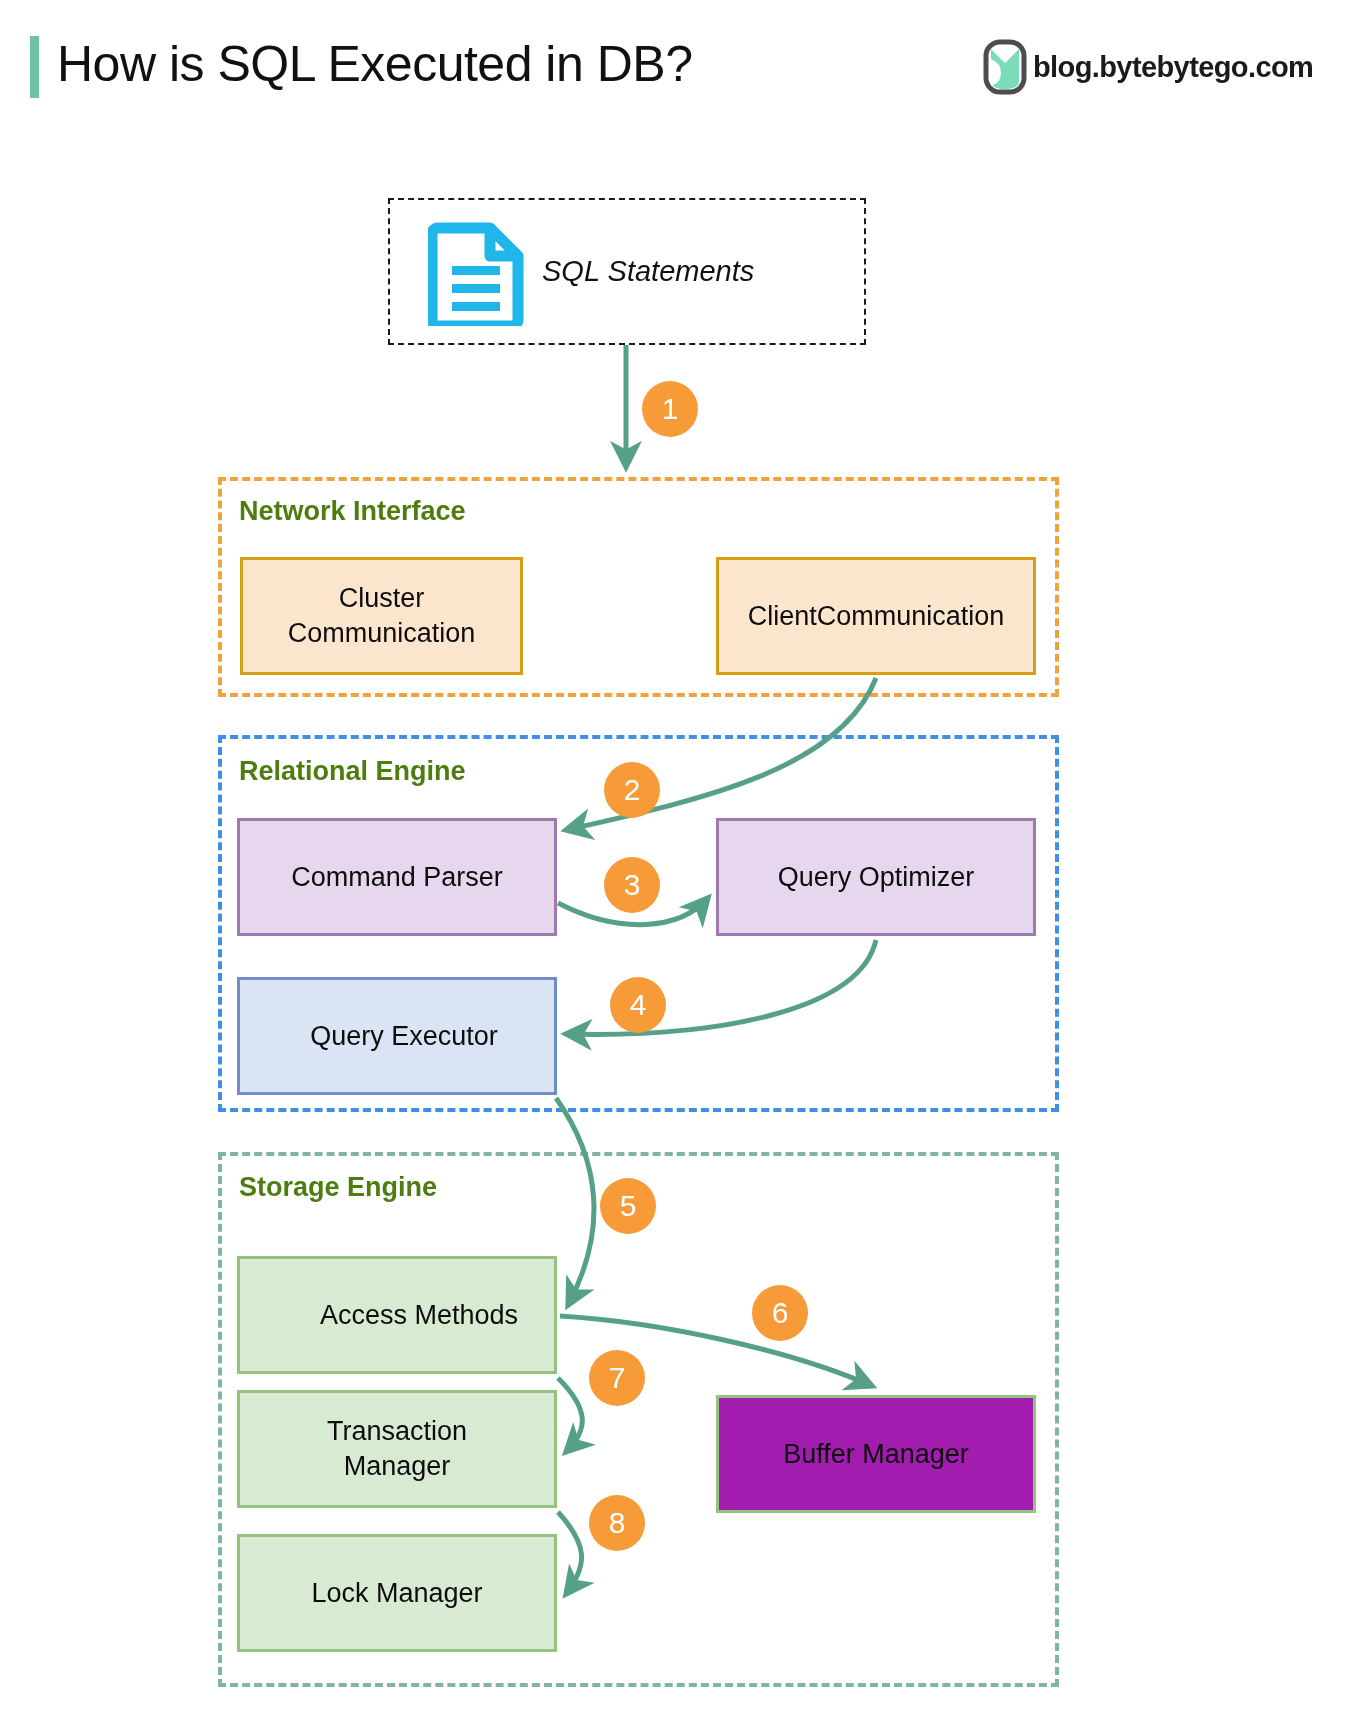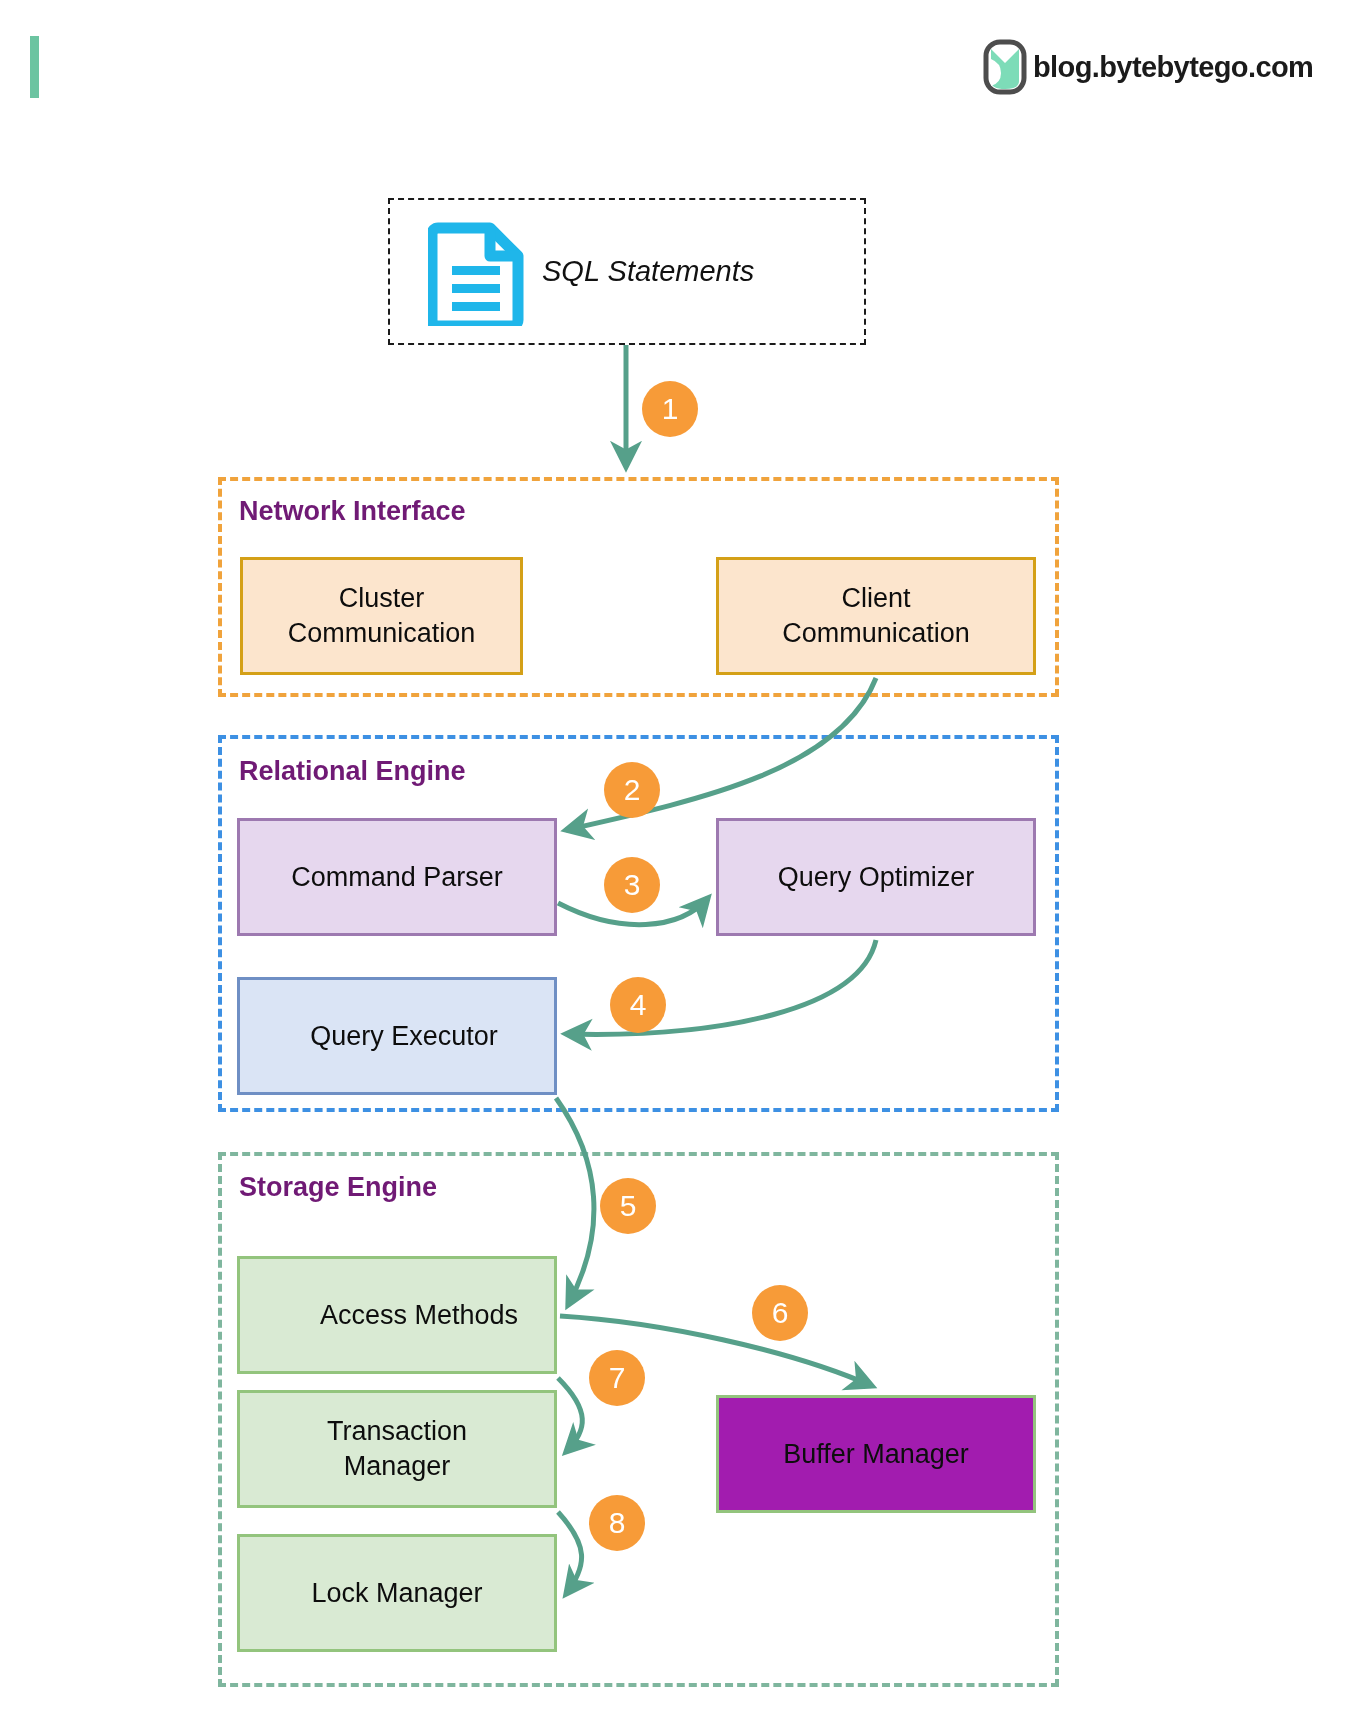--- a/index.html
+++ b/index.html
@@ -66,21 +66,21 @@
 
   
   .group-box {
     position: absolute;
     box-sizing: border-box;
   }
   .group-title {
     position: absolute;
     font-size: 27px;
     font-weight: 700;
-    color: #701a75;
+    color: #4d7c0f;
     white-space: nowrap;
   }
 
   
   .node {
     position: absolute;
     box-sizing: border-box;
     display: flex;
     align-items: center;
     justify-content: center;
@@ -131,20 +131,21 @@
     justify-content: center;
     font-weight: 400;
     z-index: 5;
   }
 </style>
 </head>
 <body>
 
 <div id="header">
   <div id="title-accent-bar"></div>
+  <div id="page-title">How is SQL Executed in DB?</div>
   <div id="brand">
     <svg id="brand-logo" viewBox="0 0 44 56">
       <rect x="3" y="3" width="38" height="50" rx="14" ry="14" fill="#ffffff" stroke="#4d4d4d" stroke-width="5"></rect>
       <path d="M8 10 L8 42 Q8 50 22 50 Q36 50 36 42 L36 10 L22 24 Z" fill="#7ddcb8"></path>
       <path d="M8 20 Q18 24 18 34 Q18 44 8 47 Z" fill="#ffffff"></path>
     </svg>
     <div id="brand-text">blog.bytebytego.com</div>
   </div>
 </div>
 
@@ -164,21 +165,21 @@
 <div class="group-title" style="left:239px; top:496px;">Network Interface</div>
 
 <div class="node" style="left:240px; top:557px; width:283px; height:118px; background:#fce5cd; border:3px solid #d4a017;">
   <div style="display:flex;flex-direction:column;">
     <span>Cluster</span>
     <span>Communication</span>
   </div>
 </div>
 
 <div class="node" style="left:716px; top:557px; width:320px; height:118px; background:#fce5cd; border:3px solid #d4a017;">
-  <div style="display:flex;flex-direction:column;">
+  <div style="display:flex;flex-direction:row;">
     <span>Client</span>
     <span>Communication</span>
   </div>
 </div>
 
 <div class="group-box" style="left:218px; top:735px; width:841px; height:377px; border:4px dashed #3d90e3;">
 </div>
 <div class="group-title" style="left:239px; top:756px;">Relational Engine</div>
 
 <div class="node" style="left:237px; top:818px; width:320px; height:118px; background:#e6d7ee; border:3px solid #9d79b0;">

